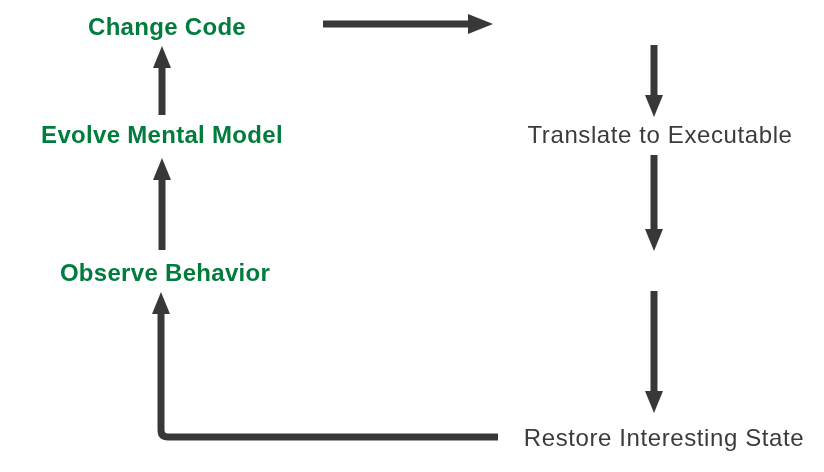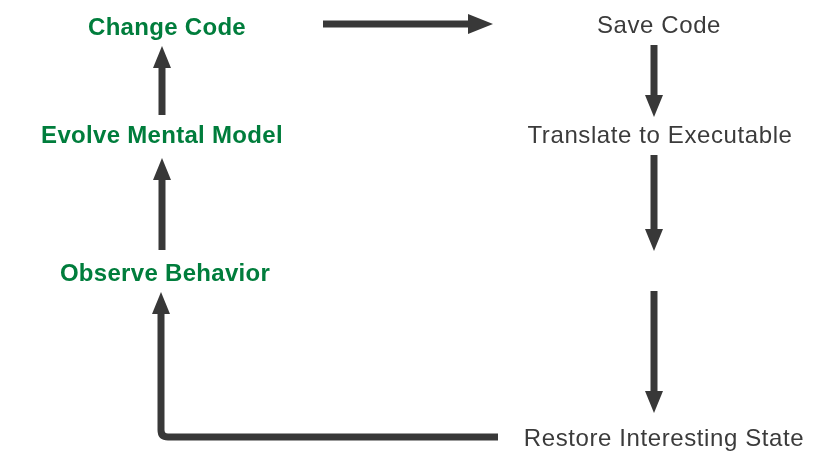--- a/index.html
+++ b/index.html
@@ -91,20 +91,19 @@
       <polygon points="162,46 153,68 171,68" fill="#383838"></polygon>
     </g>
   </svg>
 
   <div class="node-label node-left" id="node-change-code">Change Code</div>
 
   <div class="node-label node-left" id="node-evolve-mental-model">Evolve Mental Model</div>
 
   <div class="node-label node-left" id="node-observe-behavior">Observe Behavior</div>
 
-  <div class="node-label node-right" id="node-save-code">Save Code</div>
 
   <div class="node-label node-right" id="node-translate-to-executable">Translate to Executable</div>
 
 
   <div class="node-label node-right" id="node-restore-interesting-state">Restore Interesting State</div>
 
 </div>
 
 </body></html>

